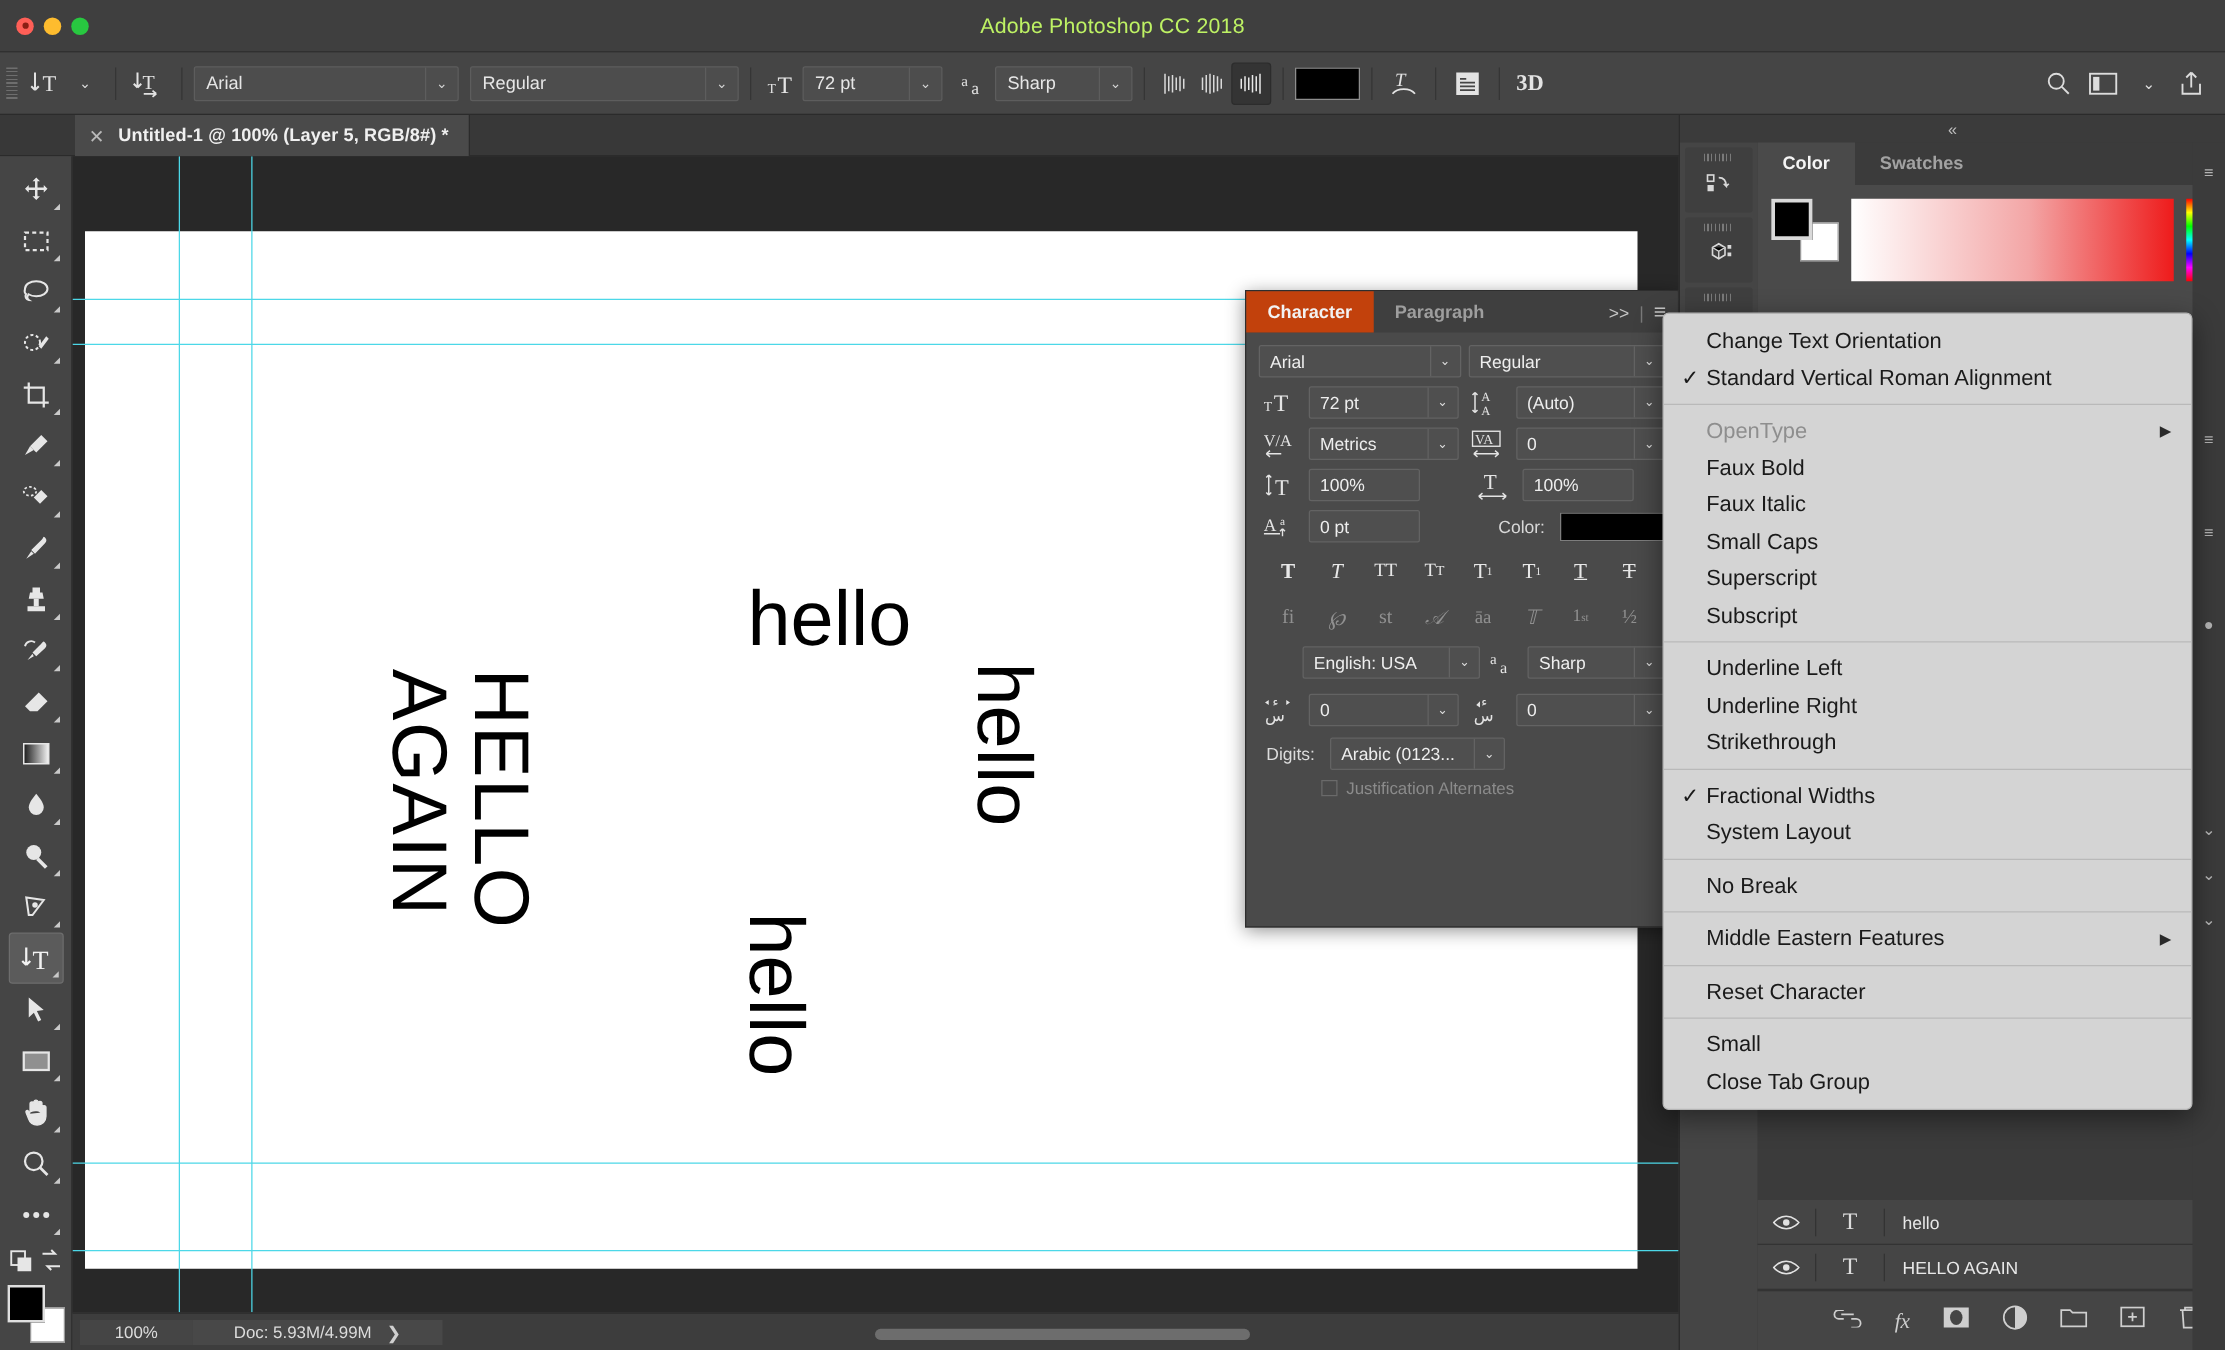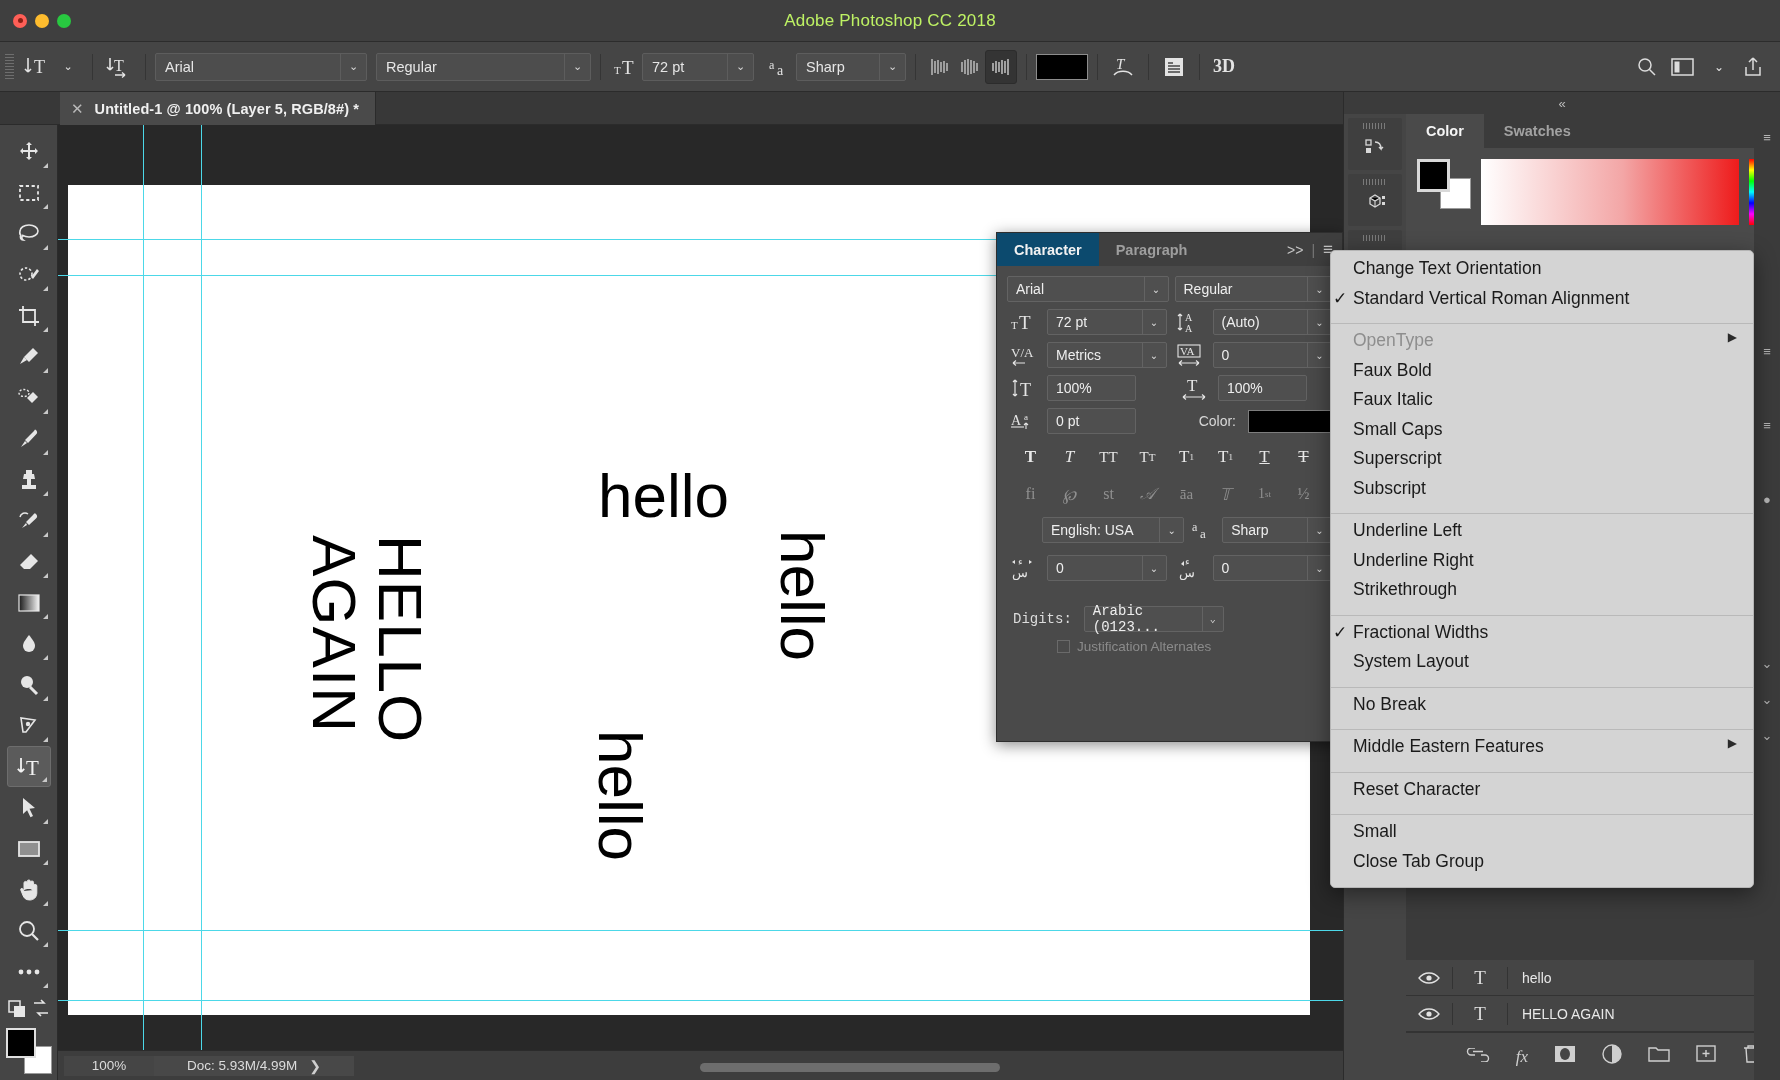--- a/index.html
+++ b/index.html
@@ -151,21 +151,21 @@
   .charpanel {
     position:absolute; left:996px; top:232px; width:347px; height:510px;
     background:#4a4a4a; border:1px solid #2e2e2e;
     box-shadow:0 3px 14px rgba(0,0,0,.45);
   }
   .cp-tabs { display:flex; height:33px; background:#3f3f3f; align-items:stretch; }
   .cp-tab {
     padding:0 17px; display:flex; align-items:center; font-size:14.5px;
     font-weight:bold; color:#9e9e9e;
   }
-  .cp-tab.active { background:#0c4a6e; color:#f2f2f2; }
+  .cp-tab.active { background:#c2410c; color:#f2f2f2; }
   .cp-tabs-right { margin-left:auto; display:flex; align-items:center; gap:8px; padding-right:9px; color:#c6c6c6; font-size:14px; }
   .cp-body { padding:10px 10px 0 10px; }
   .cp-row { display:flex; align-items:center; gap:6px; margin-bottom:7px; }
   .fld {
     height:26px; background:#4f4f4f; border:1px solid #636363; border-radius:2px;
     color:#eee; font-size:14px; display:flex; align-items:center; padding-left:8px;
   }
   .fld .cv {
     margin-left:auto; width:24px; height:100%; border-left:1px solid #636363;
     display:flex; align-items:center; justify-content:center; font-size:10px; color:#ddd;
@@ -245,21 +245,21 @@
 
   
   .ctxmenu {
     position:absolute; left:1330px; top:250px; width:424px;
     background:#d4d4d4; border:1px solid #b5b5b5; border-radius:5px;
     box-shadow:0 6px 22px rgba(0,0,0,.45);
     padding:7px 0; z-index:50;
     font-size:17.5px; color:#1a1a1a;
   }
   .mi {
-    height:29.5px; display:flex; align-items:flex-start; padding-left:2px; position:relative;
+    height:29.5px; display:flex; align-items:center; padding-left:14px; position:relative;
   }
   .mi .chk { width:20px; font-size:17px; color:#1a1a1a; }
   .mi .lbl { flex:1; }
   .mi.dim .lbl { color:#8e8e8e; }
   .mi .arrow { margin-right:16px; color:#2a2a2a; font-size:12px; }
   .mi-sep { height:1px; background:#b9b9b9; margin:6px 0; }
 </style>
 </head>
 <body>
 
@@ -736,21 +736,21 @@
             <text x="9" y="9" font-size="10" fill="#e4e4e4">ء</text>
             <text x="3" y="21" font-size="13" fill="#e4e4e4">س</text>
           </svg>
       </div>
       <div class="fld" style="width:122px;">
         <span>0</span>
         <span class="cv">⌄</span>
       </div>
     </div>
 
-    <div class="cp-row" style="margin-top:25px;font-family:Liberation Mono, monospace;">
+    <div class="cp-row" style="margin-top:9px;">
       <span style="color:#dcdcdc;font-size:14px;margin-left:6px;">Digits:</span>
       <div class="fld" style="width:140px;margin-left:6px;">
         <span>Arabic (0123...</span>
         <span class="cv">⌄</span>
       </div>
     </div>
 
     <div class="just-alt">
       <span class="cbx"></span>
       <span>Justification Alternates</span>

